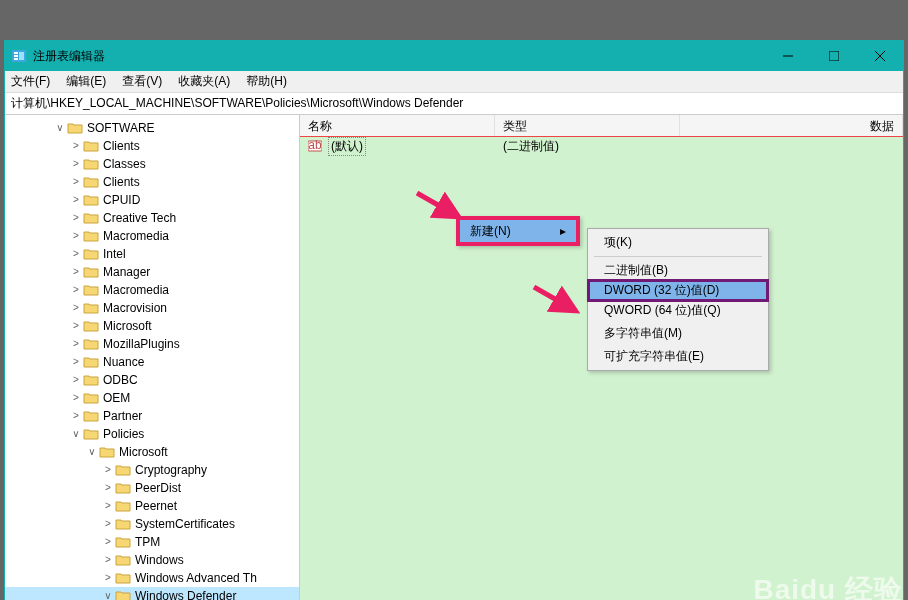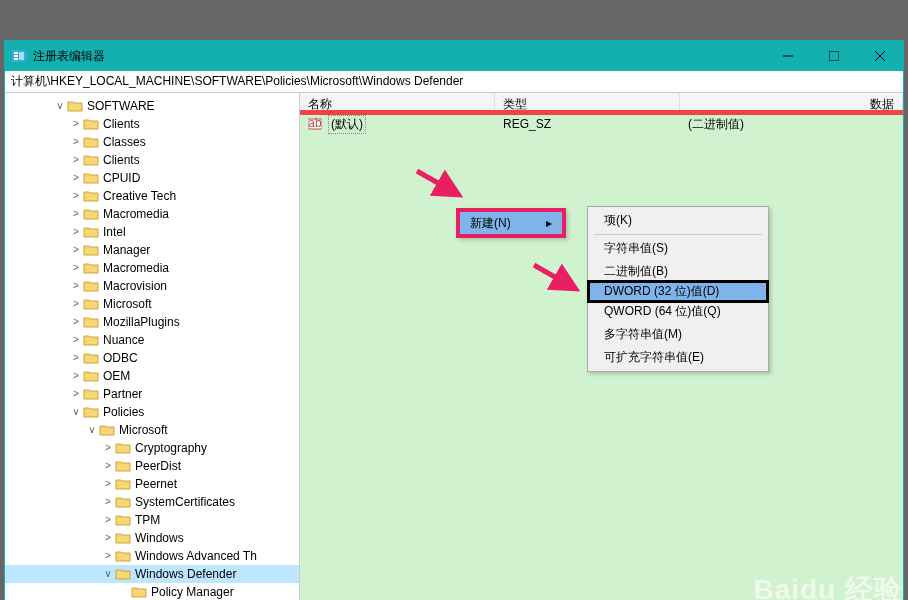--- a/index.html
+++ b/index.html
@@ -12,37 +12,37 @@
 .menubar { height: 22px; background: #f0f0f0; display: flex; align-items: center; padding-left: 6px; gap: 16px; border-bottom: 1px solid #ddd;}
 .addrbar { height: 22px; background: #fff; border-bottom: 1px solid #ccc; display: flex; align-items: center; padding: 0 6px; }
 .main { flex: 1; display: flex; min-height: 0; }
 .treepane { width: 295px; border-right: 1px solid #ccc; overflow: hidden; background:#fff; position:relative;}
 .tree { padding: 4px 0 4px 0; white-space: nowrap; }
 .tnode { display: flex; align-items: center; height: 18px; padding-right:4px; }
 .twist { width: 14px; text-align: center; color: #666; font-size:10px; line-height:10px;}
 .folder { width: 16px; height: 14px; margin-right: 4px; display:inline-flex; align-items:center; justify-content:center;}
 .tnode.sel { background: #bde6ff; }
 .listpane { flex: 1; background: #d1f2cf; position: relative; overflow: hidden; }
-.listhdr { height: 22px; background: #f5f5f5; display: flex; border-bottom: 5px solid #ef4444; }
+.listhdr { height: 22px; background: #f5f5f5; display: flex; border-bottom: 1px solid #ef4444; }
 .listhdr .col { padding: 3px 8px; border-right: 1px solid #e0e0e0; }
 .col.c1 { width: 195px; } .col.c2 { width: 185px; } .col.c3 { flex: 1; text-align: right; }
 .rows .row { display: flex; height: 18px; align-items: center; }
 .rows .cell { padding: 12px 8px; display:flex; align-items:center; white-space:nowrap;}
 .rows .cell.c1 { width: 195px; }
 .rows .cell.c2 { width: 185px; }
 .rows .cell.c3 { flex: 1; }
 .rows .dotted { border: 1px dotted #888; padding: 0 2px; margin-left:2px;}
 .ab { width:14px; height:14px; margin-right:4px; display:inline-flex; align-items:center; justify-content:center;}
 
 .ctxmenu { position: absolute; background: #f0f0f0; border: 1px solid #aaa; box-shadow: 2px 2px 4px rgba(0,0,0,.2); }
-.ctx1 { left: 156px; top: 115px; width: 110px; border: 4px solid #e91e63; }
+.ctx1 { left: 156px; top: 101px; width: 124px; border: 4px solid #e91e63; }
 .ctx1 .mi { height: 22px; display: flex; align-items: center; padding: 0 10px; justify-content: space-between; background: #7eb4ea; }
 .ctx2 { left: 287px; top: 113px; width: 182px; padding: 2px; }
 .ctx2 .mi { height: 23px; display: flex; align-items: center; padding: 0 14px; }
-.ctx2 .mi.hi { background: #7eb4ea; border: 3px solid #000000; margin: -3px; position:relative; z-index:1;}
+.ctx2 .mi.hi { background: #7eb4ea; border: 3px solid #701a75; margin: -3px; position:relative; z-index:1;}
 .arrow { position: absolute; width: 50px; height: 30px; }
 .hscroll { height: 17px; background: #f0f0f0; border-top: 1px solid #ccc; display:flex; align-items:center;}
 .hscroll .sbtn { width:17px; height:17px; background:#e8e8e8; display:flex; align-items:center; justify-content:center; color:#555;}
 .hscroll .strack { flex:1; background:#f0f0f0; height:17px; position:relative;}
 .hscroll .sthumb { position:absolute; left:0; top:0; height:17px; width:80%; background:#ccc;}
 .watermark { position:absolute; right:0; bottom:10px; color:rgba(255,255,255,.6); text-align:left; pointer-events:none;}
 .watermark .big{ font-size:28px; font-weight:bold; letter-spacing:1px;}
 .watermark .small{ font-size:11px; }
 </style>
 </head>
@@ -72,20 +72,27 @@
         </svg>
       </div>
     <div class="winbtn close">
         <svg width="10" height="10">
           <line x1="0" y1="0" x2="10" y2="10" stroke="#000"></line>
           <line x1="10" y1="0" x2="0" y2="10" stroke="#000"></line>
         </svg>
       </div>
   </div>
 
+  <div class="menubar">
+    <span>文件(F)</span>
+    <span>编辑(E)</span>
+    <span>查看(V)</span>
+    <span>收藏夹(A)</span>
+    <span>帮助(H)</span>
+  </div>
 
   <div class="addrbar">
     <span>计算机\HKEY_LOCAL_MACHINE\SOFTWARE\Policies\Microsoft\Windows Defender</span>
   </div>
 
   <div class="main">
     <div class="treepane">
       <div class="tree" id="tree">
           <div class="tnode" style="padding-left:48px">
             <span class="twist">∨</span>
@@ -360,23 +367,20 @@
         <div class="row">
           <div class="cell c1">
             <span class="ab">
                 <svg width="14" height="14">
                   <rect x="0" y="2" width="14" height="10" rx="1" fill="#fff" stroke="#c0504d"></rect>
                   <text x="7" y="10" text-anchor="middle" font-size="8" fill="#c0504d">ab</text>
                 </svg>
               </span>
             <span class="dotted">(默认)</span>
           </div>
-          <div class="cell c2">
-              <span>REG_SZ</span>
-            </div>
           <div class="cell c3">
               <span>(二进制值)</span>
             </div>
         </div>
       </div>
 
       <svg class="arrow" style="left:115px; top:76px;" viewBox="0 0 50 30">
           <defs>
             <marker id="ah1" markerWidth="6" markerHeight="6" refX="5" refY="3" orient="auto">
               <path d="M0,0 L6,3 L0,6 Z" fill="#e91e63"></path>
@@ -399,23 +403,20 @@
           <span>▸</span>
         </div>
       </div>
 
       <div class="ctxmenu ctx2" id="ctx2">
           <div class="mi">
             <span>项(K)</span>
           </div>
           <div style="height:1px;background:#ccc;margin:2px 4px"></div>
           <div class="mi">
-            <span>字符串值(S)</span>
-          </div>
-          <div class="mi">
             <span>二进制值(B)</span>
           </div>
           <div class="mi hi">
             <span>DWORD (32 位)值(D)</span>
           </div>
           <div class="mi">
             <span>QWORD (64 位)值(Q)</span>
           </div>
           <div class="mi">
             <span>多字符串值(M)</span>

